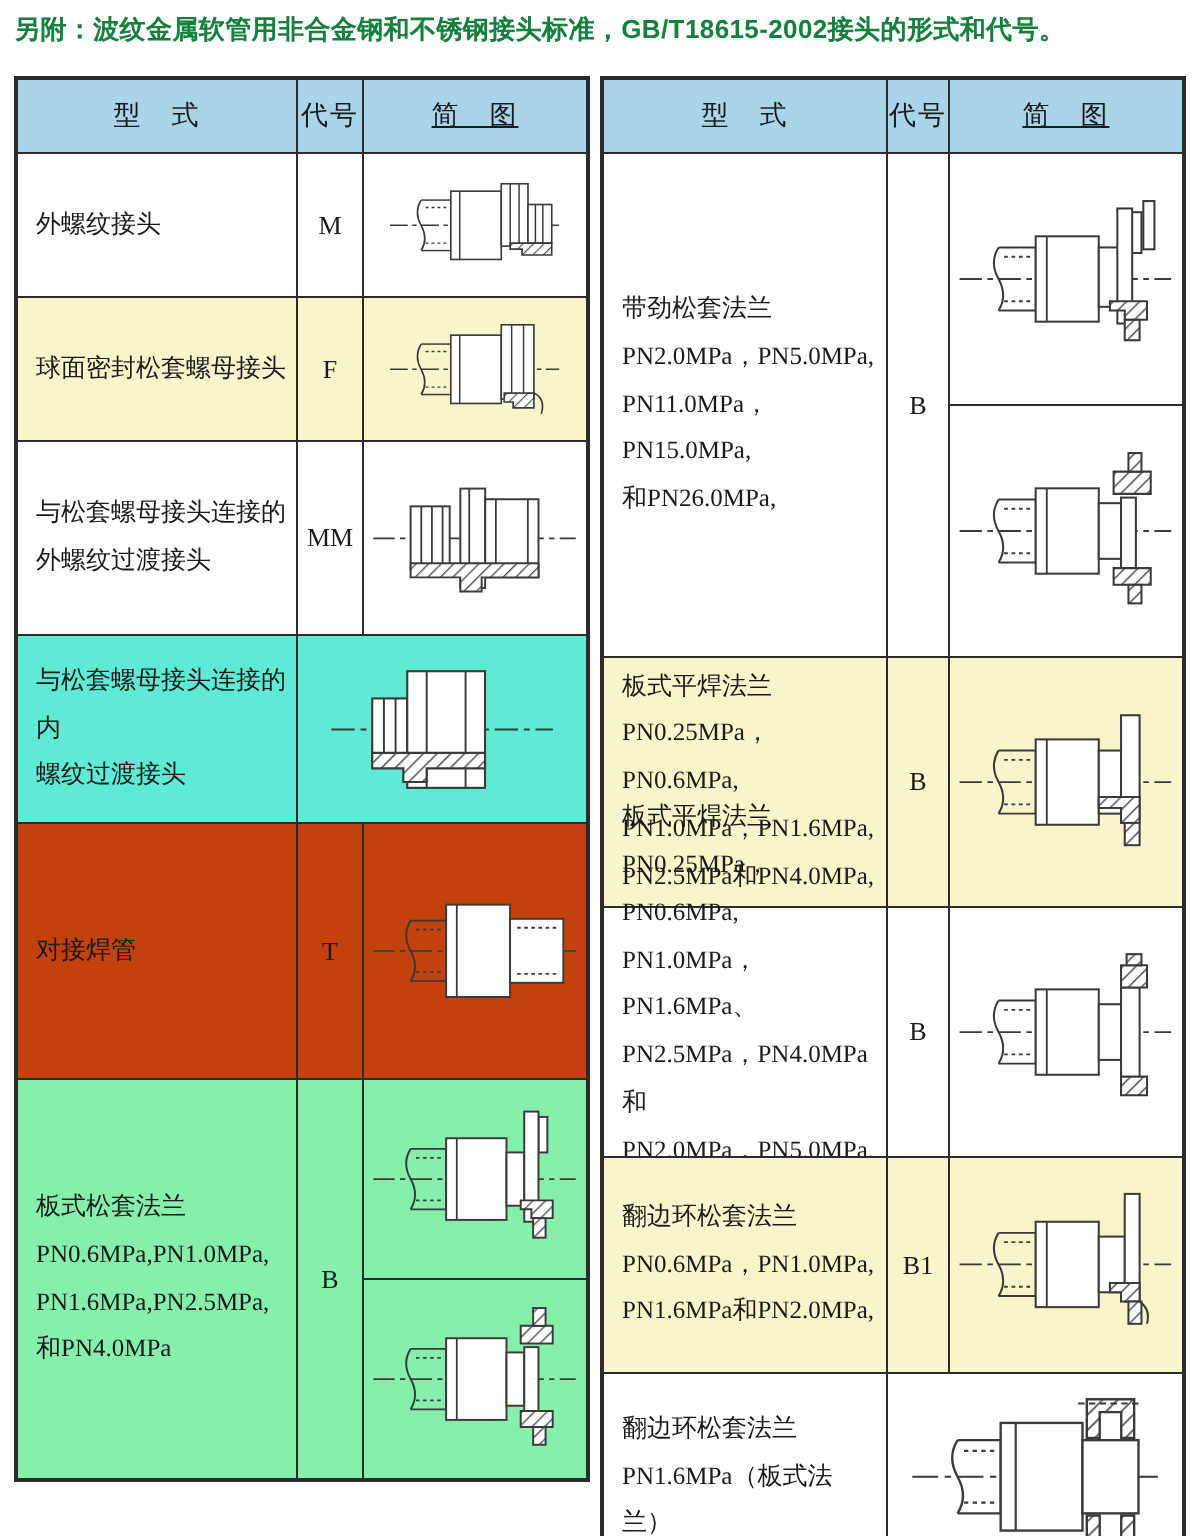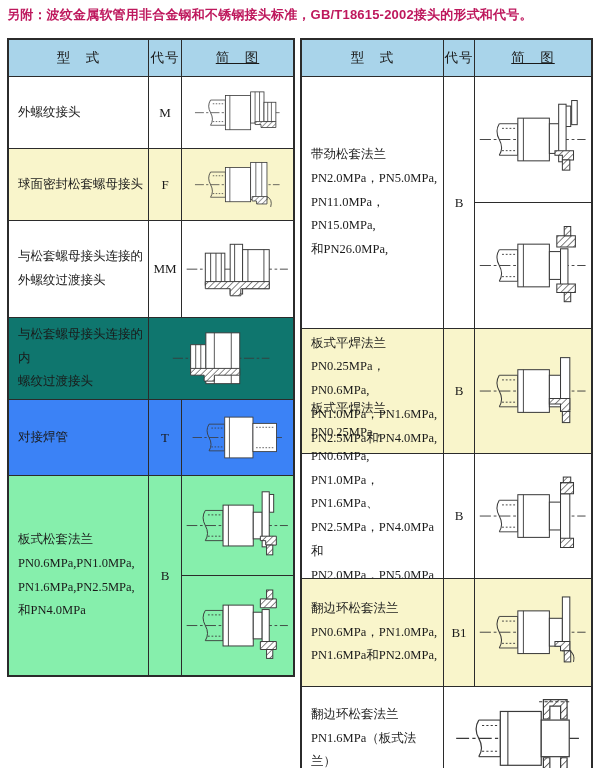--- a/index.html
+++ b/index.html
@@ -8,21 +8,21 @@
   }
   html,body{margin:0;padding:0;}
   body{
     width:600px;height:768px;background:#ffffff;
     font-family:"Liberation Serif","DejaVu Serif",serif;
     color:#1a1a1a;overflow:hidden;position:relative;
   }
   .title{
     position:absolute;left:7px;top:6px;width:586px;
     font-family:"Liberation Sans","DejaVu Sans",sans-serif;
-    font-weight:bold;font-size:13px;letter-spacing:0.2px;color:#be185d;
+    font-weight:bold;font-size:13px;letter-spacing:0.2px;color:#15803d;
   }
   .tables{
     position:absolute;left:7px;top:38px;
     display:flex;gap:5px;align-items:flex-start;
   }
   .tbl{
     border:2px solid var(--border);
     display:flex;flex-direction:column;background:#fff;
     box-sizing:border-box;
   }
@@ -152,21 +152,21 @@
               <rect x="52" y="16" width="14" height="56" fill="#fff" stroke="#3a3a3a" stroke-width="1.1"></rect>
               <line x1="57" y1="16" x2="57" y2="72" stroke="#3a3a3a" stroke-width="1"></line>
               <rect x="66" y="22" width="30" height="44" fill="#fff" stroke="#3a3a3a" stroke-width="1.1"></rect>
               <line x1="72" y1="22" x2="72" y2="66" stroke="#3a3a3a" stroke-width="1"></line>
               <line x1="90" y1="22" x2="90" y2="66" stroke="#3a3a3a" stroke-width="1"></line>
               <path d="M24,58 L96,58 L96,66 L64,66 L64,74 L52,74 L52,66 L24,66 Z" fill="url(#h3)" stroke="#3a3a3a" stroke-width="1.1"></path>
             </svg>
           </div>
         </div>
       </div>
-      <div class="trow" style="height: 82px; background: #0f766e;">
+      <div class="trow" style="height: 94px; background: #5eead4;">
         <div class="cell c-type">
           <div class="type-text">与松套螺母接头连接的内
 螺纹过渡接头</div>
         </div>
         <div class="cell c-diag">
           <div class="subdiag">
             <svg viewBox="0 0 120 88" preserveAspectRatio="xMidYMid meet" class="diag">
               <defs>
                 <pattern id="h4" width="5" height="5" patternUnits="userSpaceOnUse" patternTransform="rotate(45)">
                   <rect width="5" height="5" fill="#fff"></rect>
@@ -178,21 +178,21 @@
               <line x1="30" y1="28" x2="30" y2="60" stroke="#3a3a3a" stroke-width="1"></line>
               <line x1="36" y1="28" x2="36" y2="60" stroke="#3a3a3a" stroke-width="1"></line>
               <rect x="42" y="14" width="40" height="60" fill="#fff" stroke="#3a3a3a" stroke-width="1.1"></rect>
               <line x1="52" y1="14" x2="52" y2="74" stroke="#3a3a3a" stroke-width="1"></line>
               <line x1="72" y1="14" x2="72" y2="74" stroke="#3a3a3a" stroke-width="1"></line>
               <path d="M24,56 L82,56 L82,64 L52,64 L52,71 L40,71 L40,64 L24,64 Z" fill="url(#h4)" stroke="#3a3a3a" stroke-width="1.1"></path>
             </svg>
           </div>
         </div>
       </div>
-      <div class="trow" style="height: 76px; background: #3b82f6;">
+      <div class="trow" style="height: 128px; background: #c2410c;">
         <div class="cell c-type">
           <div class="type-text">对接焊管</div>
         </div>
         <div class="cell c-code">
           <span class="code-text">T</span>
         </div>
         <div class="cell c-diag">
           <div class="subdiag">
             <svg viewBox="0 0 120 88" preserveAspectRatio="xMidYMid meet" class="diag">
               <defs>

